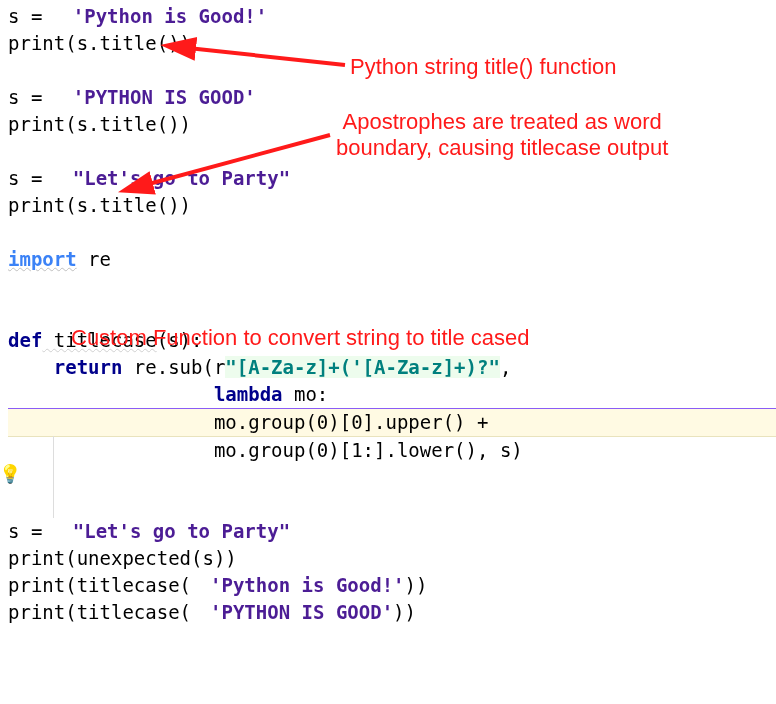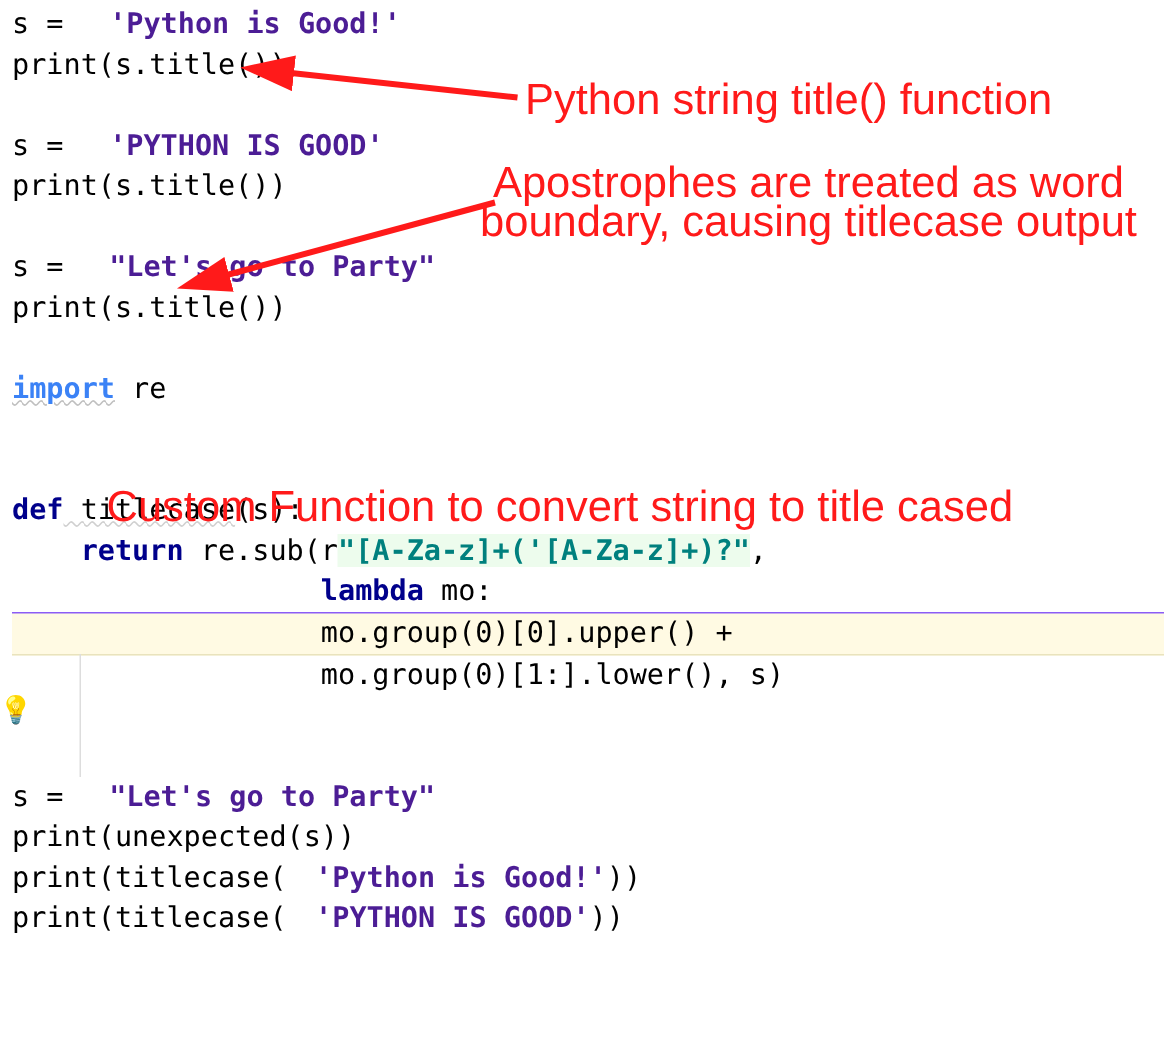--- a/index.html
+++ b/index.html
@@ -28,21 +28,21 @@
     background: #fffae3;
     display: inline-block;
     width: 100%;
     border-top: 1px solid #8b5cf6;
     border-bottom: 1px solid #e9e3bd;
     box-sizing: border-box;
   }
   .annot {
     position: absolute;
     font-family: Arial, Helvetica, sans-serif;
-    font-size: 29px;
+    font-size: 22px;
     color: #ff1a1a;
     line-height: 26px;
     text-align: center;
   }
   svg.arrow {
     position: absolute;
     overflow: visible;
     pointer-events: none;
   }
   .gutter {
@@ -86,21 +86,21 @@
 
 
 <span><span>s = </span><span class="str">"Let's go to Party"</span></span>
 <span><span>print</span><span>(unexpected(s))</span></span>
 <span><span>print</span><span>(titlecase(</span><span class="str">'Python is Good!'</span><span>))</span></span>
 <span><span>print</span><span>(titlecase(</span><span class="str">'PYTHON IS GOOD'</span><span>))</span></span>
 </pre>
 
 <div class="annot" style="left:350px; top:54px;">Python string title() function</div>
 
-<div class="annot" style="left:320px; top:109px;">
+<div class="annot" style="left:336px; top:109px;">
   <span>Apostrophes are treated as word</span><br><span>boundary, causing titlecase output</span>
 </div>
 
 <div class="annot" style="left:30px; top:325px; text-align:left;margin-left:41px;">Custom Function to convert string to title cased</div>
 
 <svg class="arrow" style="left:180px; top:40px;" width="180" height="35">
   <defs>
     <marker id="ah1" markerWidth="10" markerHeight="10" refX="2" refY="3" orient="auto">
       <path d="M0,0 L0,6 L9,3 z" fill="#ff1a1a"></path>
     </marker>

